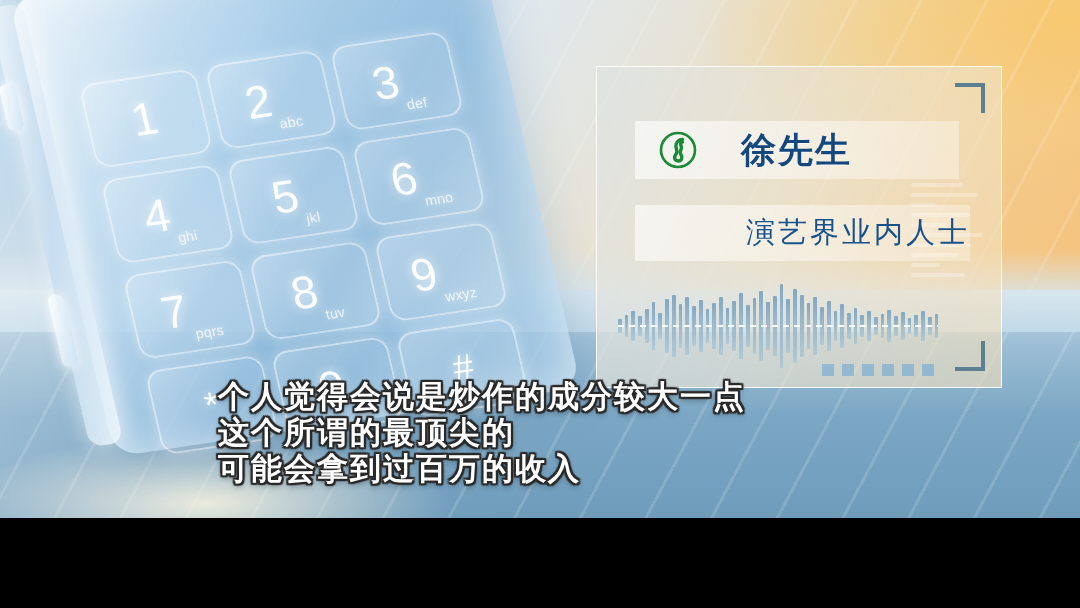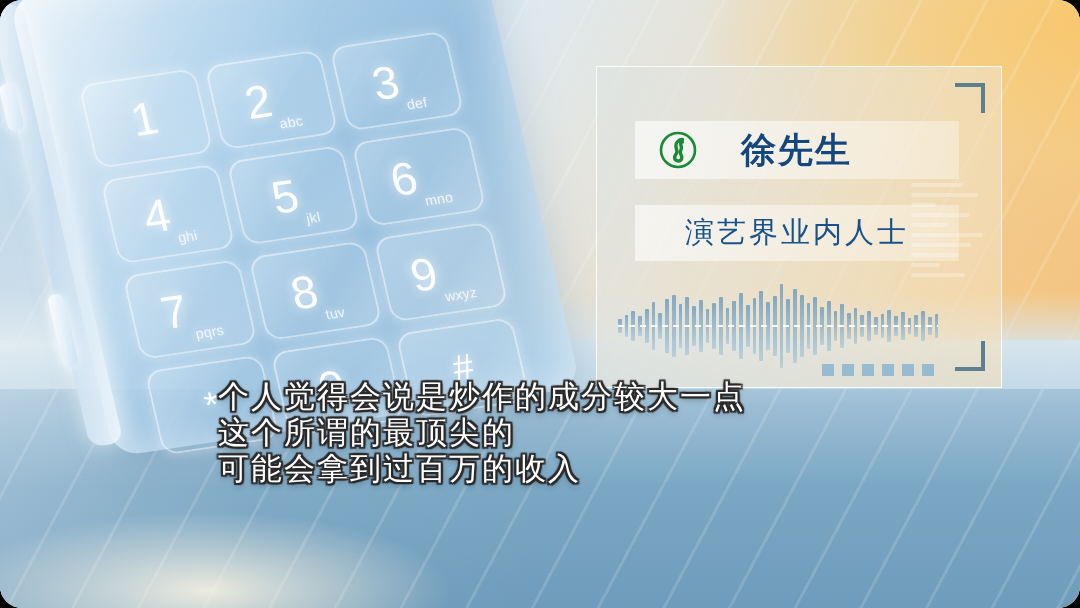--- a/index.html
+++ b/index.html
@@ -1,20 +1,19 @@
 <!DOCTYPE html>
 <html><head>
 <meta charset="utf-8">
 <style>
   html,body{margin:0;padding:0;background:#000;}
   #stage{
-    position:relative;width:1080px;height:608px;overflow:hidden;
+    position:relative;width:1080px;height:518px;overflow:hidden;
     font-family:"Liberation Sans","DejaVu Sans",sans-serif;
     background:#9cb9cf;
-    border-radius:22px;
   }
 
   
   .bg-base{position:absolute;inset:0;
     background:linear-gradient(118deg,#a8c6dc 0%,#c3d8e6 18%,#dfe9ef 38%,#e6e3d8 52%,#ecd9ae 66%,#f3c98a 80%,#f6bf74 100%);}
   .bg-sky{position:absolute;left:0;top:0;width:100%;height:64%;
     background:radial-gradient(ellipse 55% 80% at 8% 20%, rgba(180,215,238,.95) 0%, rgba(168,205,231,.55) 42%, rgba(168,205,231,0) 72%),
                radial-gradient(ellipse 46% 70% at 99% 6%, rgba(248,200,110,.92) 0%, rgba(246,206,130,.5) 45%, rgba(246,206,130,0) 75%);}
   .bg-floor{position:absolute;left:0;bottom:0;width:100%;height:44%;
     background:linear-gradient(180deg,#cfe0ea 0%,#9fc0d6 22%,#7ba7c4 55%,#6f9cbb 100%);}
@@ -69,40 +68,40 @@
 
   .name-row{position:absolute;left:38px;top:54px;width:324px;height:58px;
     background:linear-gradient(100deg, rgba(255,255,255,.62), rgba(255,255,255,.34));
     display:flex;align-items:center;}
   .ph-icon{width:42px;height:42px;margin-left:22px;flex:0 0 auto;}
   .name-txt{margin-left:42px;color:#14477e;font-size:35px;font-weight:700;letter-spacing:2px;
     text-shadow:0 1px 0 rgba(255,255,255,.6);}
 
   .role-row{position:absolute;left:38px;top:138px;width:324px;height:56px;
     background:linear-gradient(100deg, rgba(255,255,255,.60), rgba(255,255,255,.30));
-    display:flex;align-items:center;justify-content:center;}
+    display:flex;align-items:center;justify-content:flex-end;padding-left:11px;}
   .role-txt{color:#17528c;font-size:29px;font-weight:500;letter-spacing:3px;}
 
   
   .deco-lines{position:absolute;right:6px;top:116px;width:84px;opacity:.30;}
   .deco-lines i{display:block;height:4px;border-radius:2px;background:rgba(255,255,255,.95);margin-bottom:6px;}
 
   
   .wave{position:absolute;left:618px;top:278px;width:320px;height:96px;
     display:flex;align-items:center;gap:3px;}
   .wave b{display:block;width:4px;border-radius:1px;
     background:linear-gradient(180deg, rgba(120,162,192,.9), rgba(150,190,215,.55));}
   .wave-mid{position:absolute;left:618px;top:325px;width:320px;height:2px;
     background:repeating-linear-gradient(90deg, rgba(255,255,255,.9) 0 6px, rgba(255,255,255,0) 6px 11px);}
   .wave-dots{position:absolute;left:822px;top:364px;display:flex;gap:8px;}
   .wave-dots i{width:12px;height:12px;background:rgba(137,180,208,.85);display:block;}
 
   
   .subs{position:absolute;left:218px;top:382px;}
-  .subs div{font-size:31px;font-weight:400;color:#ffffff;letter-spacing:2px;line-height:30px;
+  .subs div{font-size:31px;font-weight:700;color:#ffffff;letter-spacing:2px;line-height:30px;
     margin-bottom:6px;white-space:nowrap;
     text-shadow:-2px 0 1px #2a2a2a, 2px 0 1px #2a2a2a, 0 -2px 1px #2a2a2a, 0 2px 1px #2a2a2a,
                 -2px -2px 1px #2a2a2a, 2px 2px 1px #2a2a2a, 2px -2px 1px #2a2a2a, -2px 2px 1px #2a2a2a,
                 0 3px 6px rgba(0,0,0,.45);}
 
   
   .wm{position:absolute;right:22px;bottom:24px;display:flex;align-items:center;opacity:.96;}
   .wm svg{margin-right:10px;filter:drop-shadow(0 1px 3px rgba(0,0,0,.35));}
   .wm span{color:#fdfdfd;font-size:27px;font-weight:700;letter-spacing:2px;
     text-shadow:0 2px 5px rgba(0,0,0,.45);}

